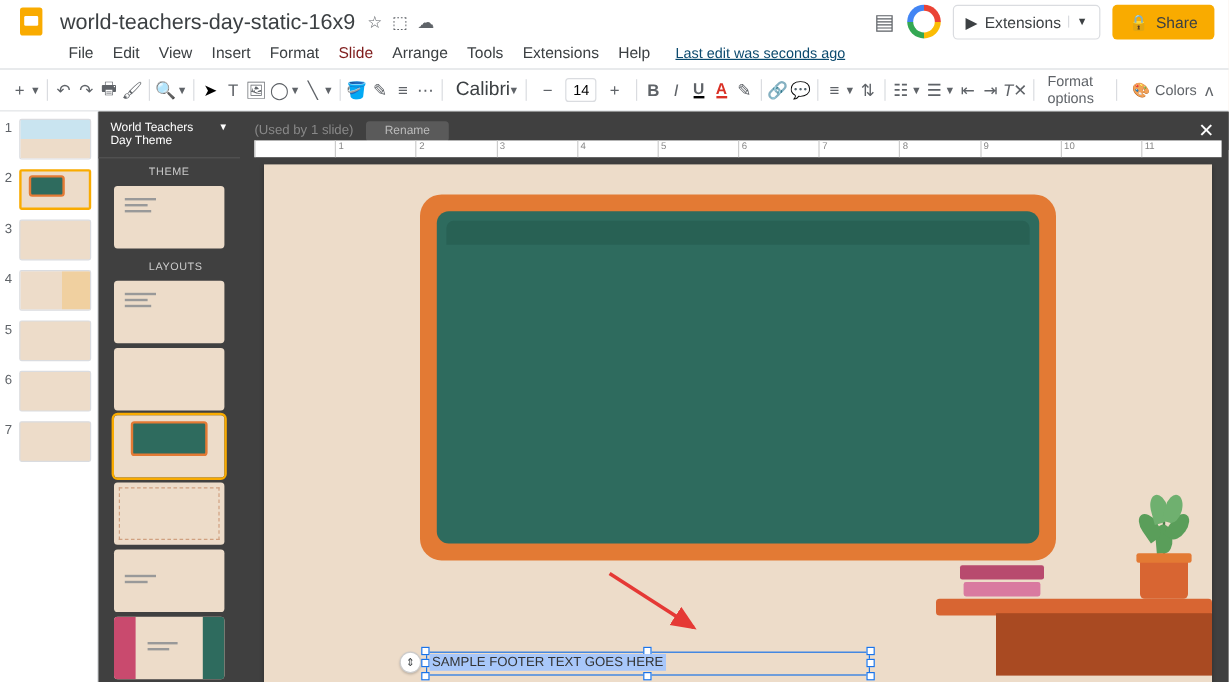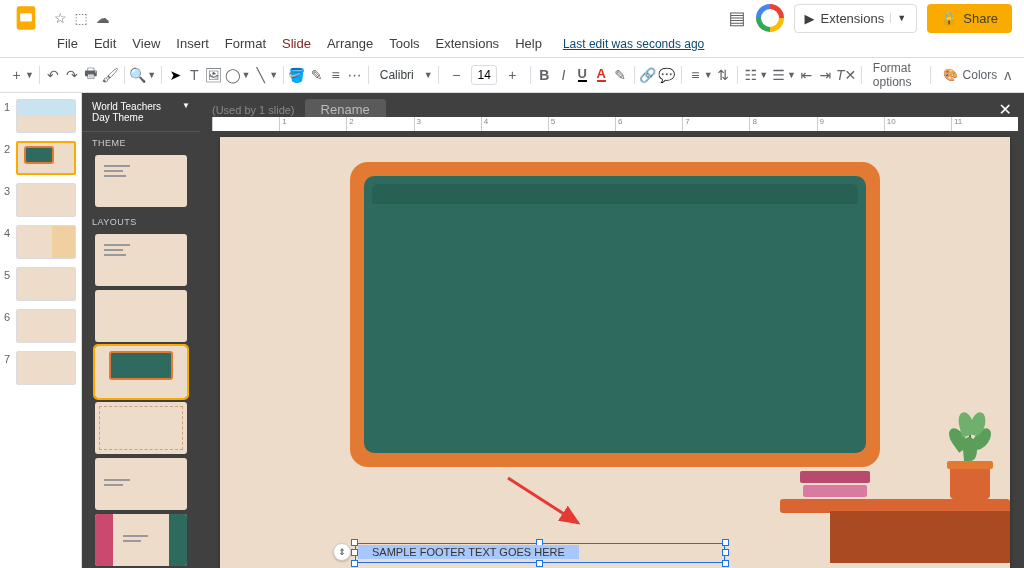--- a/index.html
+++ b/index.html
@@ -21,43 +21,43 @@
 .menubar { display: flex; align-items: center; padding: 4px 12px 4px 50px; gap: 2px; font-size: 13px; }
 .menu-item { padding: 2px 7px; cursor: pointer; border-radius: 3px; }
 .menu-item.disabled { color: #7f1d1d; }
 .last-edit { color: #0c4a6e; text-decoration: underline; font-size: 12px; margin-left: 12px; }
 
 
 .toolbar { display: flex; align-items: center; padding: 3px 8px; border-top: 1px solid #dadce0; border-bottom: 1px solid #dadce0; gap: 2px; }
 .tool-btn { width: 26px; height: 26px; display: flex; align-items: center; justify-content: center; cursor: pointer; border-radius: 3px; color: #5f6368; font-size: 14px; }
 .tool-sep { width: 1px; height: 18px; background: #dadce0; margin: 0 3px; }
 .tool-drop { font-size: 9px; margin-left: -2px; color: #5f6368; }
-.font-select { padding: 2px 6px; font-size: 12px; border: none; min-width: 50px; }
+.font-select { padding: 2px 6px; font-size: 16px; border: none; min-width: 50px; }
 .font-size { display: flex; align-items: center; gap: 2px; }
 .font-size input { width: 26px; text-align: center; border: 1px solid #dadce0; border-radius: 3px; font-size: 12px; padding: 2px; }
 .format-opts { margin-left: 6px; font-size: 12px; color: #5f6368; cursor: pointer; }
 .colors-btn { margin-left: 8px; display: flex; align-items: center; gap: 4px; font-size: 12px; color: #5f6368; cursor: pointer; }
 .collapse { margin-left: auto; cursor: pointer; }
 
 
 .main { display: flex; height: calc(100vh - 88px); }
 
 
 .slides-panel { width: 82px; background: #fff; border-right: 1px solid #dadce0; overflow-y: auto; padding: 6px 4px; }
 .slide-thumb { display: flex; align-items: flex-start; margin-bottom: 8px; }
 .slide-num { width: 12px; font-size: 11px; color: #5f6368; padding-top: 2px; }
 .slide-preview { width: 60px; height: 34px; border: 1px solid #dadce0; border-radius: 2px; overflow: hidden; position: relative; cursor: pointer; background: #eddcc9; }
 .slide-preview.selected { border: 2px solid #f9ab00; }
 .sp-board { position:absolute; left:10%; top:10%; width:55%; height:60%; background:#2e6b5e; border:2px solid #e37a34; border-radius:3px; }
 
 
 .theme-panel { width: 118px; background: #404040; color: #fff; overflow-y: auto; }
 .theme-header { background: #404040; padding: 8px 10px; font-size: 12px; display: flex; align-items: flex-start; gap: 6px; border-bottom: 1px solid #555; }
-.rename-btn { background: #5a5a5a; border-radius: 3px; padding: 3px 16px; font-size: 13px; cursor: pointer; }
-.theme-section-label { font-size: 9px; color: #ccc; padding: 6px 10px 3px; letter-spacing: 0.5px; }
+.rename-btn { background: #5a5a5a; border-radius: 3px; padding: 3px 16px; font-size: 10px; cursor: pointer; }
+.theme-section-label { font-size: 9px; color: #ccc; padding: 6px 10px 3px; letter-spacing: 0.5px; margin-left: 32px; }
 .layout-thumb { width: 92px; height: 52px; margin: 4px auto; border-radius: 3px; overflow: hidden; cursor: pointer; background: #eddcc9; position: relative; display:block;}
 .layout-thumb.selected { outline: 2px solid #f9ab00; }
 .lt-board { position:absolute; left:15%; top:10%; width:70%; height:55%; background:#2e6b5e; border:2px solid #e37a34; border-radius:3px;}
 .lt-lines { position:absolute; left:10%; top:20%; width:40%; }
 .lt-lines div { height:2px; background:#999; margin-bottom:3px; }
 .lt-lines div:nth-child(1){width:70%;} .lt-lines div:nth-child(2){width:50%;} .lt-lines div:nth-child(3){width:60%;}
 
 
 .canvas-area { flex: 1; background: #404040; position: relative; overflow: hidden; }
 .edit-bar { background: #404040; color: #bbb; padding: 6px 12px; font-size: 11px; display: flex; align-items: center; gap: 10px; }
@@ -91,41 +91,42 @@
 .leaf.l5{bottom:35px; left:26px; transform:rotate(15deg); background:#6fb06f;}
 .stem { position:absolute; bottom:0; left:24px; width:2px; height:40px; background:#4a7a4a;}
 
 
 .footer-box { position: absolute; left: 135px; bottom: 18px; width: 370px; height: 20px; }
 .sel-handle { position: absolute; width: 7px; height: 7px; background: #fff; border: 1px solid #1a73e8; }
 .sh-tl{top:-4px;left:-4px;} .sh-tr{top:-4px;right:-4px;} .sh-bl{bottom:-4px;left:-4px;} .sh-br{bottom:-4px;right:-4px;}
 .sh-tm{top:-4px;left:50%;margin-left:-4px;} .sh-bm{bottom:-4px;left:50%;margin-left:-4px;}
 .sh-ml{top:50%;left:-4px;margin-top:-4px;} .sh-mr{top:50%;right:-4px;margin-top:-4px;}
 .footer-box-border { position:absolute; inset:0; border:1px solid #1a73e8;}
-.footer-text { position:absolute; left:3px; top:2px; font-size:11px; background:#a8c7fa; padding:1px 14px; color:#333;}
+.footer-text { position:absolute; left:3px; top:2px; font-size:11px; background:#a8c7fa; padding:1px 2px; color:#333;}
 .autofit { position:absolute; left:-22px; top:0; width:18px; height:18px; background:#fff; border:1px solid #ccc; border-radius:50%; display:flex; align-items:center; justify-content:center; font-size:9px; box-shadow:0 1px 2px rgba(0,0,0,0.2);}
 
 
 .arrow { position: absolute; left: 280px; bottom: 48px; width: 100px; height: 60px; pointer-events:none;}
 .arrow svg { width:100%; height:100%; overflow:visible;}
 
 .comment-icon { color:#5f6368; font-size:18px;}
 .underline-a { border-bottom: 2px solid #000; font-size:13px; font-weight:bold; display:inline-block; line-height:12px;}
 .color-a { color:#d93025; border-bottom:2px solid #d93025; font-size:13px; font-weight:bold; display:inline-block; line-height:12px;}
 </style>
 </head>
 <body>
 
 <div class="titlebar">
   <div class="app-logo">
     <svg viewBox="0 0 24 24">
         <rect x="4" y="2" width="16" height="20" rx="2" fill="#f9ab00"></rect>
         <rect x="7" y="8" width="10" height="7" rx="1" fill="#fff"></rect>
       </svg>
   </div>
+  <span class="doc-title">world-teachers-day-static-16x9</span>
   <span class="title-icon">☆</span>
   <span class="title-icon">⬚</span>
   <span class="title-icon">☁</span>
   <div class="title-right">
     <span class="comment-icon">▤</span>
     <div class="meet-icon"></div>
     <div class="slideshow-btn">
       <span>▶</span>
       <span>Extensions</span>
       <span style="font-size:9px;border-left:1px solid #dadce0;padding-left:6px;">▼</span>

